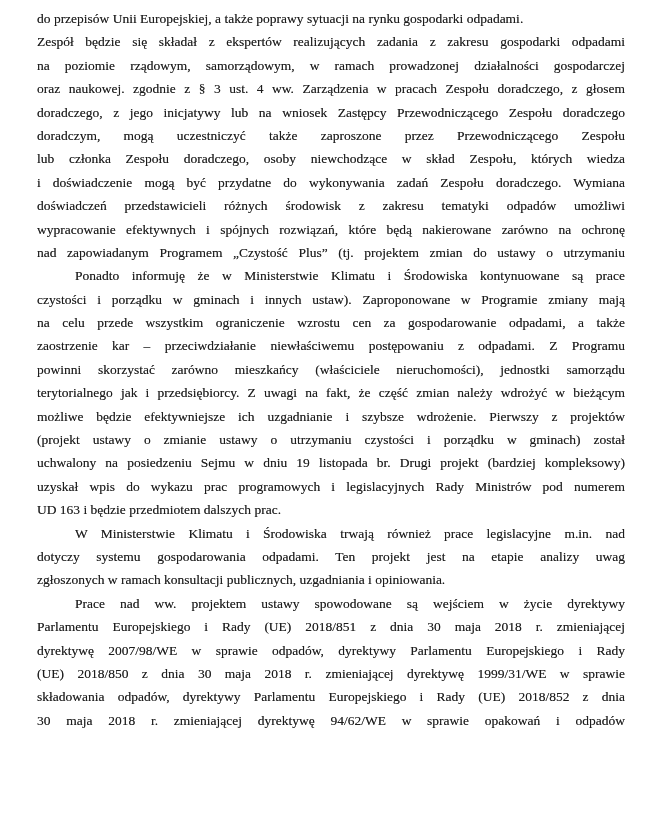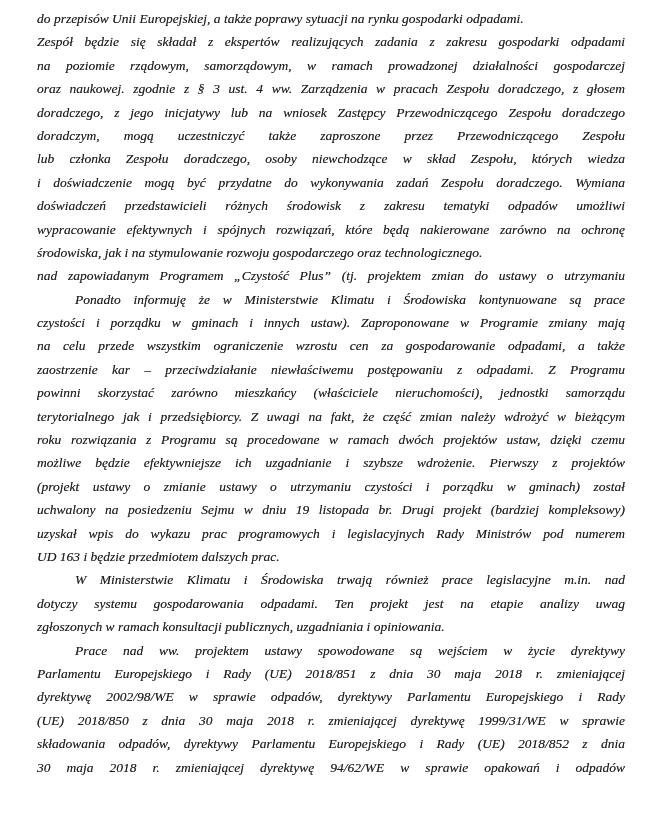--- a/index.html
+++ b/index.html
@@ -36,21 +36,20 @@
   .paragraph {
     margin: 0;
     padding: 0;
   }
   .line {
     height: 23.4px;
     line-height: 23.4px;
     white-space: normal;
     overflow: hidden;
     text-align: left;
-    font-style: italic;
   }
   .line.j {
     text-align: justify;
     text-align-last: justify;
     text-justify: inter-word;
   }
   .line.ind {
     text-indent: 38px;
   }
 </style>
@@ -63,44 +62,42 @@
         <div class="line">do przepisów Unii Europejskiej, a także poprawy sytuacji na rynku gospodarki odpadami.</div>
         <div class="line j">Zespół będzie się składał z ekspertów realizujących zadania z zakresu gospodarki odpadami</div>
         <div class="line j">na poziomie rządowym, samorządowym, w ramach prowadzonej działalności gospodarczej</div>
         <div class="line j">oraz naukowej. zgodnie z § 3 ust. 4 ww. Zarządzenia w pracach Zespołu doradczego, z głosem</div>
         <div class="line j">doradczego, z jego inicjatywy lub na wniosek Zastępcy Przewodniczącego Zespołu doradczego</div>
         <div class="line j">doradczym, mogą uczestniczyć także zaproszone przez Przewodniczącego Zespołu</div>
         <div class="line j">lub członka Zespołu doradczego, osoby niewchodzące w skład Zespołu, których wiedza</div>
         <div class="line j">i doświadczenie mogą być przydatne do wykonywania zadań Zespołu doradczego. Wymiana</div>
         <div class="line j">doświadczeń przedstawicieli różnych środowisk z zakresu tematyki odpadów umożliwi</div>
         <div class="line j">wypracowanie efektywnych i spójnych rozwiązań, które będą nakierowane zarówno na ochronę</div>
-        <div class="line">środowiska, jak i na stymulowanie rozwoju gospodarczego oraz technologicznego.</div>
       </div>
       <div class="paragraph">
         <div class="line j">nad zapowiadanym Programem „Czystość Plus” (tj. projektem zmian do ustawy o utrzymaniu</div>
         <div class="line j ind">Ponadto  informuję że w Ministerstwie Klimatu i Środowiska kontynuowane są prace</div>
         <div class="line j">czystości  i porządku w gminach i innych ustaw). Zaproponowane w Programie zmiany mają</div>
         <div class="line j">na celu przede wszystkim ograniczenie wzrostu cen za gospodarowanie odpadami, a także</div>
         <div class="line j">zaostrzenie kar – przeciwdziałanie niewłaściwemu postępowaniu z odpadami. Z Programu</div>
         <div class="line j">powinni skorzystać zarówno mieszkańcy (właściciele nieruchomości), jednostki samorządu</div>
         <div class="line j">terytorialnego jak i przedsiębiorcy. Z uwagi na fakt, że część zmian należy wdrożyć w bieżącym</div>
-        <div class="line j">roku rozwiązania z Programu są procedowane w ramach dwóch projektów ustaw, dzięki czemu</div>
         <div class="line j">możliwe będzie efektywniejsze ich uzgadnianie i szybsze wdrożenie. Pierwszy z projektów</div>
         <div class="line j">(projekt ustawy o zmianie ustawy o utrzymaniu czystości  i porządku w gminach) został</div>
         <div class="line j">uchwalony na posiedzeniu Sejmu w dniu 19 listopada br. Drugi projekt (bardziej kompleksowy)</div>
         <div class="line j">uzyskał wpis do wykazu prac programowych i legislacyjnych Rady Ministrów pod numerem</div>
         <div class="line">UD 163 i będzie przedmiotem dalszych prac.</div>
       </div>
       <div class="paragraph">
         <div class="line j ind">W Ministerstwie Klimatu i Środowiska trwają również prace legislacyjne m.in. nad</div>
         <div class="line j">dotyczy systemu gospodarowania odpadami. Ten projekt jest na etapie analizy uwag</div>
         <div class="line">zgłoszonych w ramach konsultacji publicznych, uzgadniania i opiniowania.</div>
       </div>
       <div class="paragraph">
         <div class="line j ind">Prace nad ww. projektem ustawy spowodowane są wejściem w życie dyrektywy</div>
         <div class="line j">Parlamentu Europejskiego i Rady (UE) 2018/851 z dnia 30 maja 2018 r. zmieniającej</div>
-        <div class="line j">dyrektywę 2002/98/WE w sprawie odpadów, dyrektywy Parlamentu Europejskiego i Rady</div>
+        <div class="line j">dyrektywę 2007/98/WE w sprawie odpadów, dyrektywy Parlamentu Europejskiego i Rady</div>
         <div class="line j">(UE) 2018/850 z dnia 30 maja 2018 r. zmieniającej dyrektywę 1999/31/WE w sprawie</div>
         <div class="line j">składowania odpadów, dyrektywy Parlamentu Europejskiego i Rady (UE) 2018/852 z dnia</div>
         <div class="line j">30 maja 2018 r. zmieniającej dyrektywę 94/62/WE w sprawie opakowań i odpadów</div>
       </div>
     </div>
 </div>
 
 </body></html>

